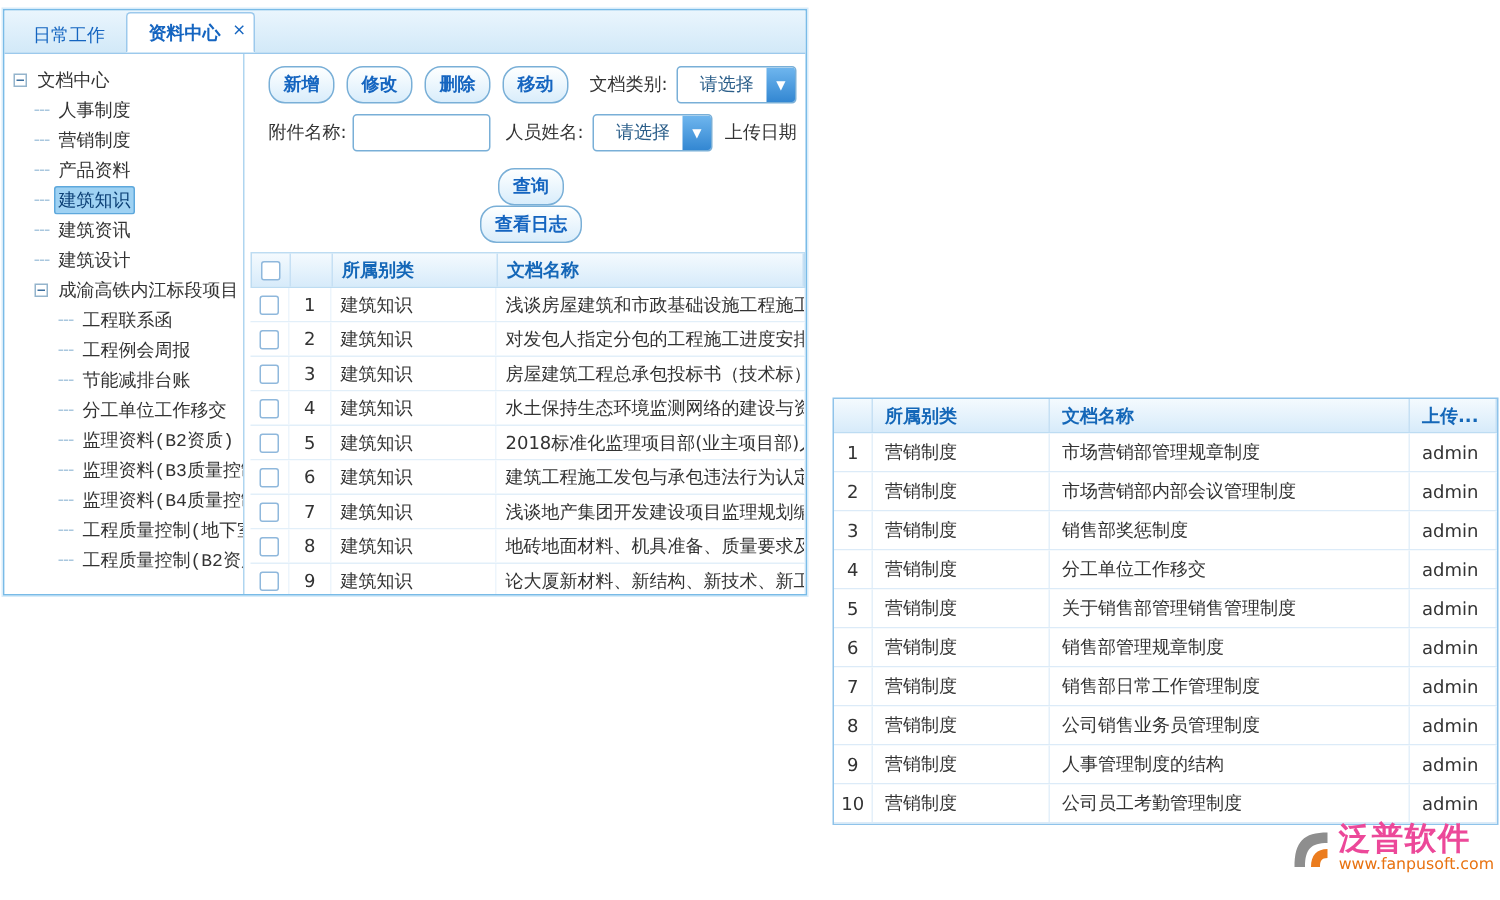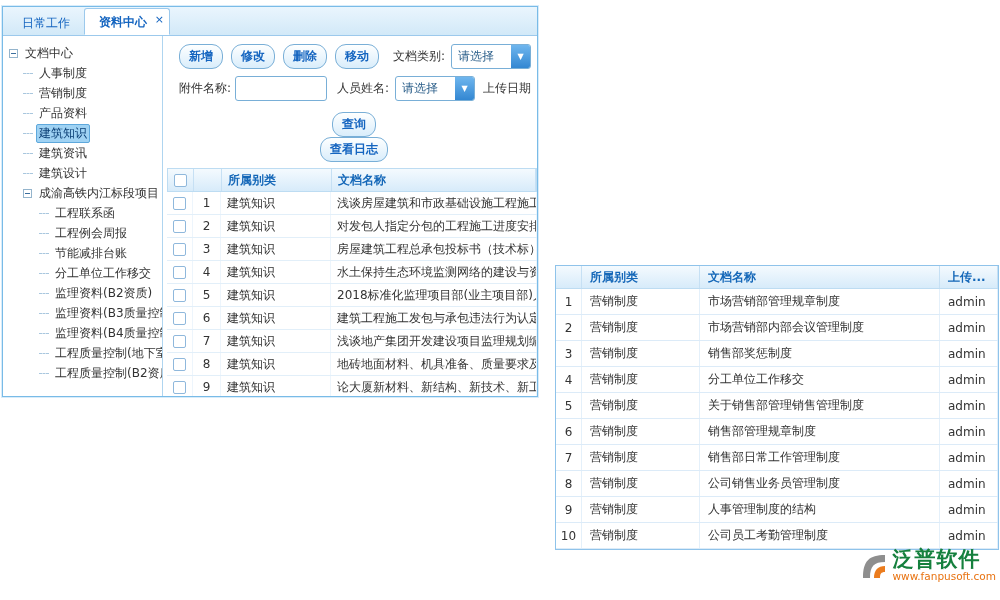--- a/index.html
+++ b/index.html
@@ -17,41 +17,41 @@
   .tab-close { position:absolute; top:-3px; right:5px; font-size:11px; font-weight:normal; color:#1565C0; cursor:pointer; }
 
   .win-body { display:flex; height:392px; }
 
   
   .sidebar { width:160px; border-right:1px solid #AFD5F0; overflow:hidden; padding-top:7px; background:#fff; }
   .tree-item { display:flex; align-items:center; height:20px; font-size:12px; color:#333;
                white-space:nowrap; cursor:pointer; overflow:hidden; }
   .tree-item.lv0 { padding-left:6px; }
   .tree-item.lv1 { padding-left:20px; }
-  .tree-item.lv2 { padding-left:36px; }
+  .tree-item.lv2 { padding-left:36px;font-family:Liberation Mono, monospace; }
   .expander { width:9px; height:9px; border:1px solid #94B4CC; background:#fff; display:inline-block;
               position:relative; margin-right:4px; flex:none; }
   .expander::after { content:""; position:absolute; left:1px; right:1px; top:3px; border-top:1px solid #3C6F9E; }
   .dash { width:10px; height:0; border-top:1px dashed #A9C7DE; margin-right:3px; flex:none; }
   .tree-label { padding:1px 3px; border-radius:2px; }
   .tree-item.selected .tree-label { background:#9FD2F3; color:#0B3F75; border:1px solid #5EA8DC; padding:0 2px; }
 
   
   .main { flex:1; display:flex; flex-direction:column; overflow:hidden; }
   .toolbar { display:flex; align-items:center; padding-left:16px; font-size:12px; color:#333; white-space:nowrap; flex:none; }
   .toolbar.r1 { padding-top:8px; }
   .toolbar.r2 { padding-top:7px; }
   .toolbar.r3 { padding-top:11px;flex-direction:column; }
   .btn { height:25px; padding:0 9px; border:1px solid #79AFD7; border-radius:11px;
          background:linear-gradient(#FEFFFF,#D9EDFB); color:#1565C0; font-size:12px; font-weight:bold;
          cursor:pointer; font-family:inherit; margin-right:8px; flex:none; }
   .lbl { flex:none; }
   .combo { display:inline-flex; height:25px; border:1px solid #79AFD7; border-radius:3px; background:#fff;
            align-items:stretch; width:80px; cursor:pointer; flex:none; overflow:hidden; }
-  .combo-text { flex:1; font-size:12px; color:#2C5F8A; line-height:23px; padding-left:6px; overflow:hidden; }
+  .combo-text { flex:1; font-size:12px; color:#2C5F8A; line-height:23px; padding-left:6px; overflow:hidden;text-align:center; }
   .combo-arrow { width:19px; background:linear-gradient(#6FB6EE,#3387D2); color:#fff; font-size:8px;
                  display:flex; align-items:center; justify-content:center; flex:none; }
   .txt { height:25px; width:92px; border:1px solid #79AFD7; border-radius:3px; font-size:12px;
          padding:0 5px; font-family:inherit; flex:none; }
 
   
   .grid { margin:6px 0 0 4px; width:370px; font-size:12px; flex:none; }
   .gh, .gr { display:flex; align-items:stretch; }
   .gh { height:24px; background:linear-gradient(#F4FAFE,#D7EBFA); color:#1467B8; font-weight:bold;
         border:1px solid #BDDCF2; }
@@ -76,21 +76,21 @@
   .rt-head>span, .rt-row>span { display:flex; align-items:center; overflow:hidden; white-space:nowrap; }
   .rt-head>span { border-right:1px solid #C6E0F4; }
   .rt-row>span { border-right:1px solid #E4F0FA; }
   .r-no { width:26px; justify-content:center; flex:none; }
   .r-cat { width:118px; padding-left:8px; flex:none; }
   .r-name { width:240px; padding-left:8px; flex:none; }
   .r-up { flex:1; padding-left:8px; }
 
   
   .logo { position:absolute; right:4px; top:548px; display:flex; align-items:center; gap:5px; }
-  .logo-name { font-size:21px; font-weight:bold; color:#15803d; letter-spacing:1px; line-height:22px; }
+  .logo-name { font-size:21px; font-weight:bold; color:#ec4899; letter-spacing:1px; line-height:22px; }
   .logo-url { font-size:10.5px; color:#E87210; text-align:right; line-height:13px; }
 </style>
 </head>
 <body>
 
 <div class="window">
 
   <div class="tabbar">
     <div class="tab">日常工作</div>
     <div class="tab active">

